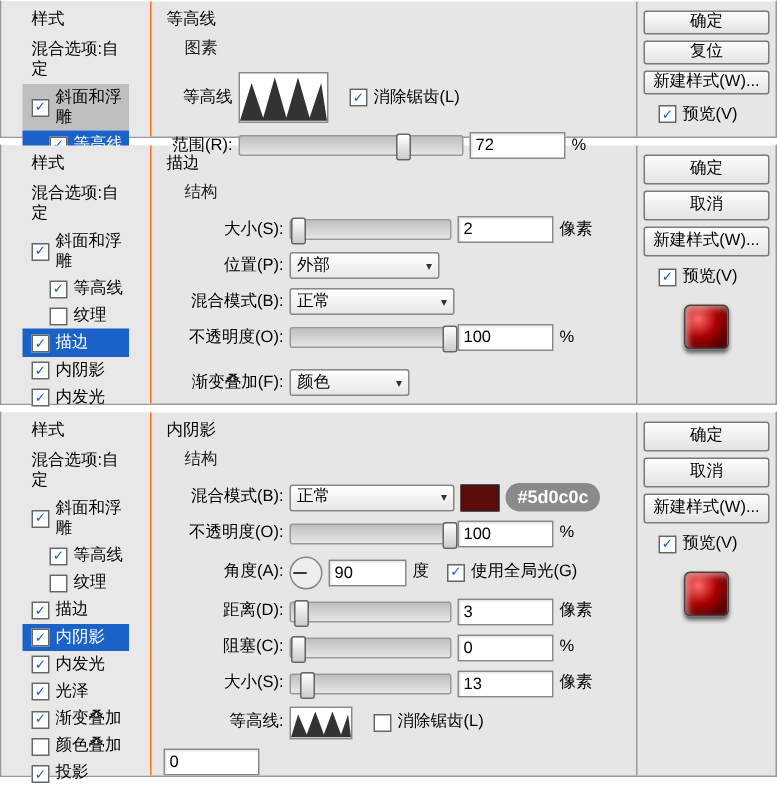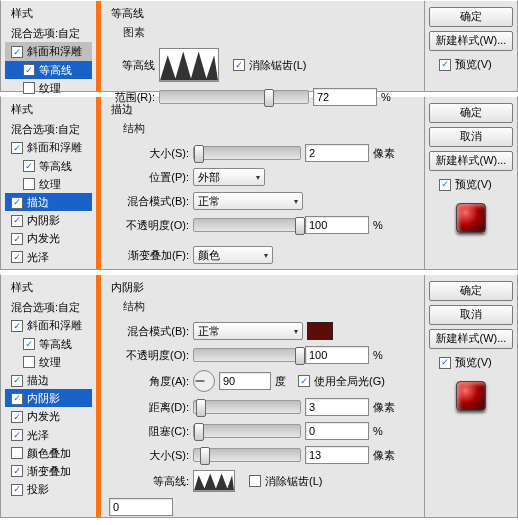--- a/index.html
+++ b/index.html
@@ -1,18 +1,18 @@
 <!DOCTYPE html>
 <html><head>
 <meta charset="utf-8">
 <style>
   * { box-sizing:border-box; margin:0; padding:0; font-family:"Microsoft YaHei","SimSun",Arial,sans-serif; font-size:11px; line-height:1.2; }
   body { background:#fff; width:518px; }
   .panel { display:flex; background:#e6e6e6; border:1px solid #999; border-top:1px solid #fff; margin-bottom:4px; }
-  .sidebar { width:100px; background:#e8e8e8; border-right:5px solid #f97316; padding:4px 4px; }
+  .sidebar { width:100px; background:#e8e8e8; border-right:1px solid #f97316; padding:4px 14px; }
   .sb-title { padding:2px 6px 4px 6px; }
   .sb-row { padding:3px 4px 2px 6px; display:flex; align-items:center; gap:4px; }
   .sb-row.sel-blue { background:#1a62c8; color:#fff; }
   .sb-row.sel-gray { background:#bfbfbf; }
   .sb-indent { padding-left:18px; }
   .main { flex:1; display:flex; }
   .settings { flex:1; border-right:1px solid #9a9a9a; padding:4px 8px; }
   .grp-title { padding:2px 0 4px 2px; }
   .grp-sub { padding:2px 0 6px 14px; color:#222; }
   .row { display:flex; align-items:center; gap:4px; padding:3px 0; }
@@ -71,20 +71,21 @@
       </div>
       <div class="row">
         <span class="lbl" style="width:46px;">范围(R):</span>
         <div class="slider" style="width:150px;--pos:70%;"></div>
         <input class="input" value="72" style="">
         <span>%</span>
       </div>
     </div>
     <div class="side-btns">
       <div class="btn">确定</div>
+      <div class="btn">复位</div>
       <div class="btn">新建样式(W)...</div>
       <div class="sb-row" style="padding-left:10px;">
           <span class="cb on"></span>
           <span>预览(V)</span>
         </div>
     </div>
   </div>
 </div>
 
 <div class="panel" style="height:174px;">
@@ -125,21 +126,21 @@
       <div class="grp-title">描边</div>
       <div class="grp-sub">结构</div>
       <div class="row">
           <span class="lbl">大小(S):</span>
           <div class="slider" style="width:108px;--pos:0%;"></div>
           <input class="input" value="2" style="">
           <span>像素</span>
         </div>
       <div class="row">
           <span class="lbl">位置(P):</span>
-          <div class="select" style="width:72px;">
+          <div class="select" style="width:100px;">
             <span>外部</span>
             <span class="sel-arrow">▾</span>
           </div>
         </div>
       <div class="row">
           <span class="lbl">混合模式(B):</span>
           <div class="select" style="width:110px;">
             <span>正常</span>
             <span class="sel-arrow">▾</span>
           </div>
@@ -198,43 +199,44 @@
       </div>
     <div class="sb-row">
         <span class="cb on"></span>
         <span>内发光</span>
       </div>
     <div class="sb-row">
         <span class="cb on"></span>
         <span>光泽</span>
       </div>
     <div class="sb-row">
+        <span class="cb on"></span>
+        <span>渐变叠加</span>
+      </div>
+    <div class="sb-row">
         <span class="cb"></span>
         <span>颜色叠加</span>
-      </div>
-    <div class="sb-row">
-        <span class="cb on"></span>
-        <span>渐变叠加</span>
       </div>
     <div class="sb-row">
         <span class="cb on"></span>
         <span>投影</span>
       </div>
   </div>
   <div class="main">
     <div class="settings">
       <div class="grp-title">内阴影</div>
       <div class="grp-sub">结构</div>
       <div class="row">
           <span class="lbl">混合模式(B):</span>
           <div class="select" style="width:110px;">
             <span>正常</span>
             <span class="sel-arrow">▾</span>
           </div>
           <div class="swatch" style="width:26px;background:#5d0c0c;"></div>
+          <span class="badge">#5d0c0c</span>
         </div>
       <div class="row">
           <span class="lbl">不透明度(O):</span>
           <div class="slider" style="width:108px;--pos:95%;"></div>
           <input class="input" value="100" style="">
           <span>%</span>
         </div>
       <div class="row">
           <span class="lbl">角度(A):</span>
           <div class="dial"></div>

